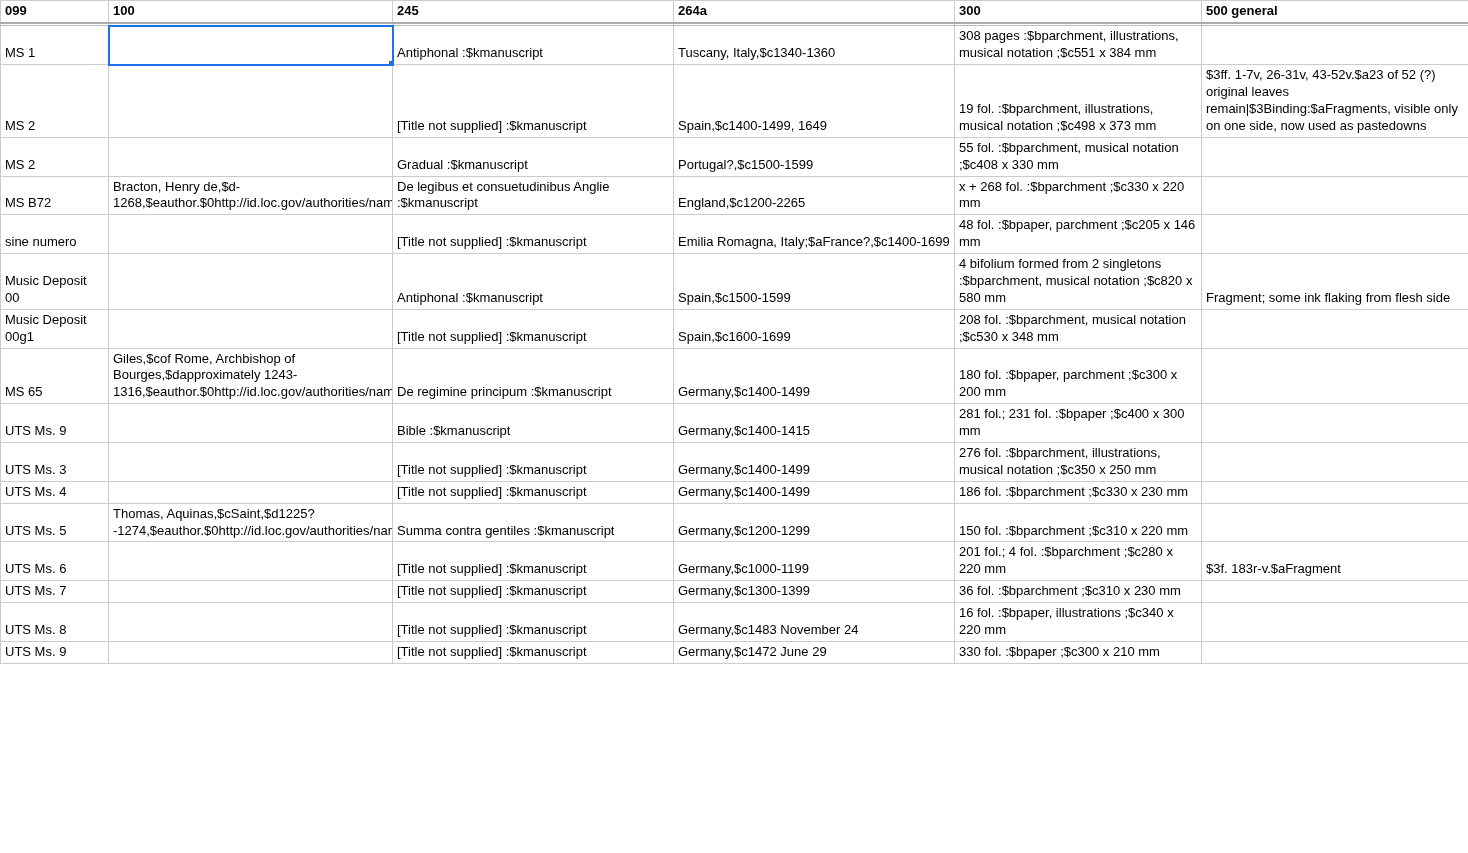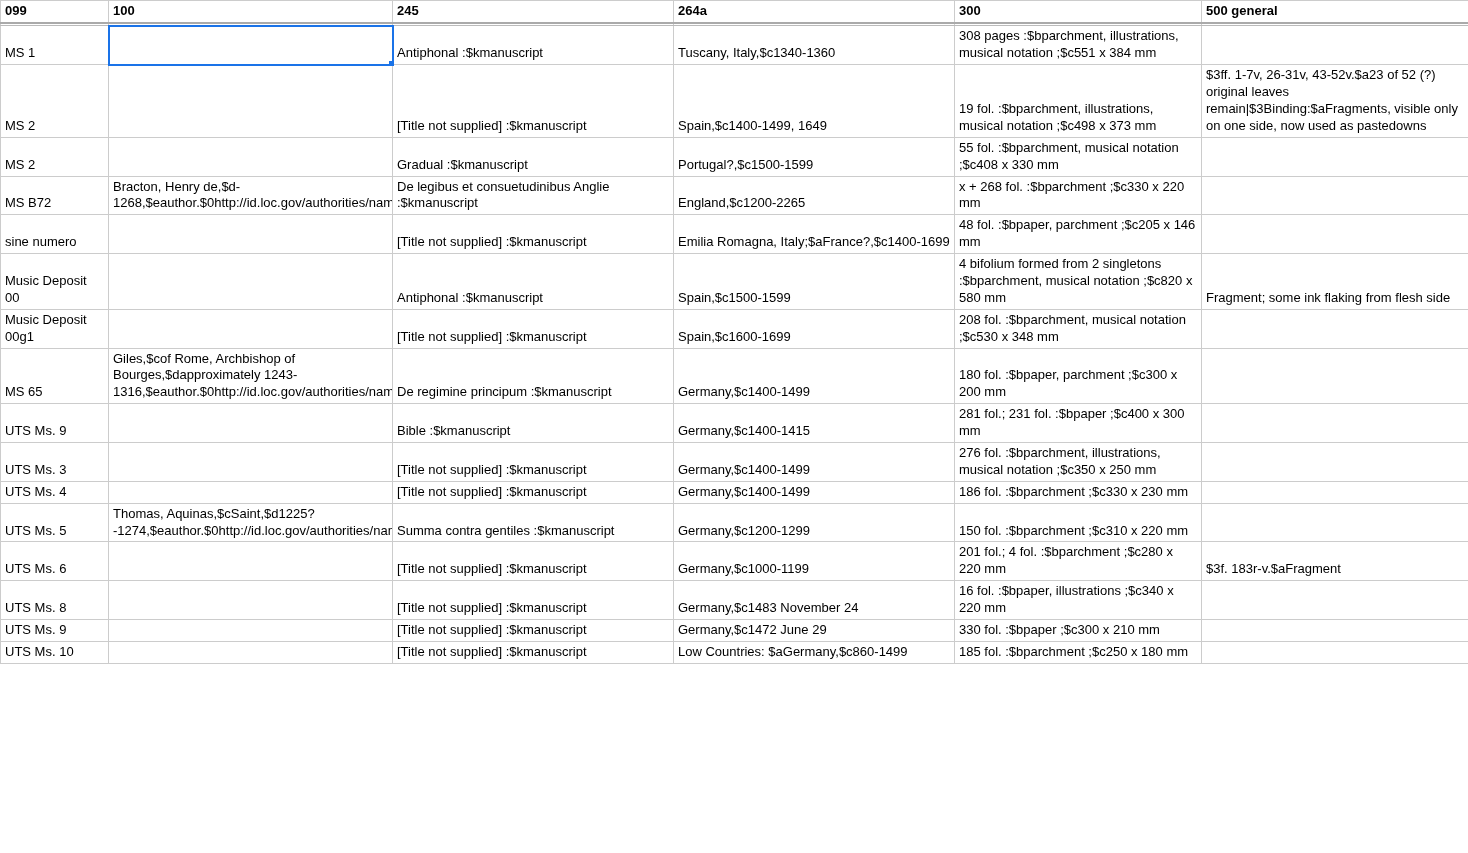--- a/index.html
+++ b/index.html
@@ -199,38 +199,38 @@
         </tr>
         <tr>
           <td>UTS Ms. 6</td>
           <td></td>
           <td>[Title not supplied] :$kmanuscript</td>
           <td>Germany,$c1000-1199</td>
           <td>201 fol.; 4 fol. :$bparchment ;$c280 x 220 mm</td>
           <td>$3f. 183r-v.$aFragment</td>
         </tr>
         <tr>
+          <td>UTS Ms. 7</td>
+          <td></td>
+          <td>[Title not supplied] :$kmanuscript</td>
+          <td>Germany,$c1300-1399</td>
+          <td>36 fol. :$bparchment ;$c310 x 230 mm</td>
+          <td></td>
+        </tr>
+        <tr>
           <td>UTS Ms. 8</td>
           <td></td>
           <td>[Title not supplied] :$kmanuscript</td>
           <td>Germany,$c1483 November 24</td>
           <td>16 fol. :$bpaper, illustrations ;$c340 x 220 mm</td>
           <td></td>
         </tr>
         <tr>
           <td>UTS Ms. 9</td>
           <td></td>
           <td>[Title not supplied] :$kmanuscript</td>
           <td>Germany,$c1472 June 29</td>
           <td>330 fol. :$bpaper ;$c300 x 210 mm</td>
-          <td></td>
-        </tr>
-        <tr>
-          <td>UTS Ms. 10</td>
-          <td></td>
-          <td>[Title not supplied] :$kmanuscript</td>
-          <td>Low Countries: $aGermany,$c860-1499</td>
-          <td>185 fol. :$bparchment ;$c250 x 180 mm</td>
           <td></td>
         </tr>
       </tbody>
   </table>
 </div>
 
 </body></html>

